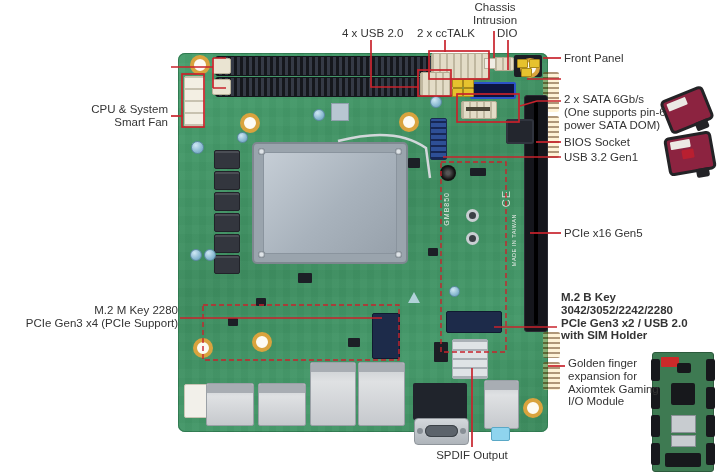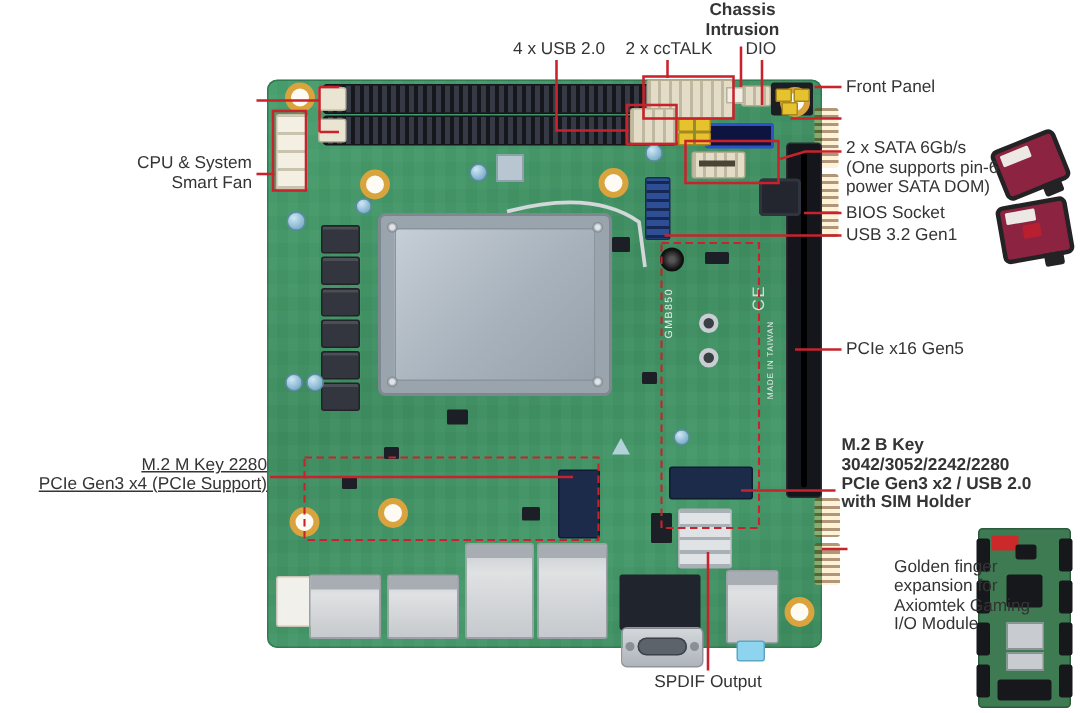--- a/index.html
+++ b/index.html
@@ -259,21 +259,21 @@
   <div class="lbl ra" style="right:552px;top:103px;">
     <div>CPU &amp; System</div>
     <div>Smart Fan</div>
   </div>
   <div class="lbl" style="left:342px;top:27px;">
     <div>4 x USB 2.0</div>
   </div>
   <div class="lbl" style="left:417px;top:27px;">
     <div>2 x ccTALK</div>
   </div>
-  <div class="lbl ctr" style="left:466px;top:1px;width:58px;font-weight:bold;">
+  <div class="lbl ctr" style="left:466px;top:1px;width:58px;">
     <div>Chassis</div>
     <div>Intrusion</div>
   </div>
   <div class="lbl" style="left:497px;top:27px;">
     <div>DIO</div>
   </div>
   <div class="lbl" style="left:564px;top:52px;">
     <div>Front Panel</div>
   </div>
   <div class="lbl" style="left:564px;top:93px;">
@@ -289,27 +289,27 @@
   </div>
   <div class="lbl" style="left:564px;top:227px;">
     <div>PCIe x16 Gen5</div>
   </div>
   <div class="lbl" style="left:561px;top:291px;font-weight:bold;">
     <div>M.2 B Key</div>
     <div>3042/3052/2242/2280</div>
     <div>PCIe Gen3 x2 / USB 2.0</div>
     <div>with SIM Holder</div>
   </div>
-  <div class="lbl" style="left:568px;top:372px;margin-left:28px;">
+  <div class="lbl" style="left:568px;top:357px;">
     <div>Golden finger</div>
     <div>expansion for</div>
     <div>Axiomtek Gaming</div>
     <div>I/O Module</div>
   </div>
-  <div class="lbl ra" style="right:542px;top:304px;text-decoration:underline;">
+  <div class="lbl ra" style="right:542px;top:304px;">
     <div>M.2 M Key 2280</div>
     <div>PCIe Gen3 x4 (PCIe Support)</div>
   </div>
   <div class="lbl ctr" style="left:424px;top:449px;width:96px;">
     <div>SPDIF Output</div>
   </div>
 
 </div>
 
 </body></html>

